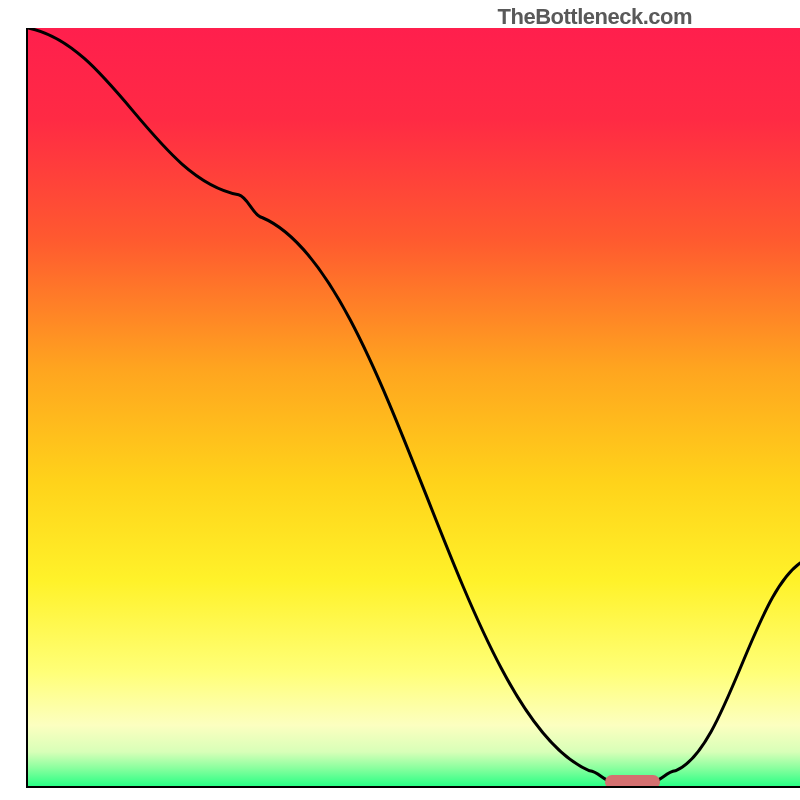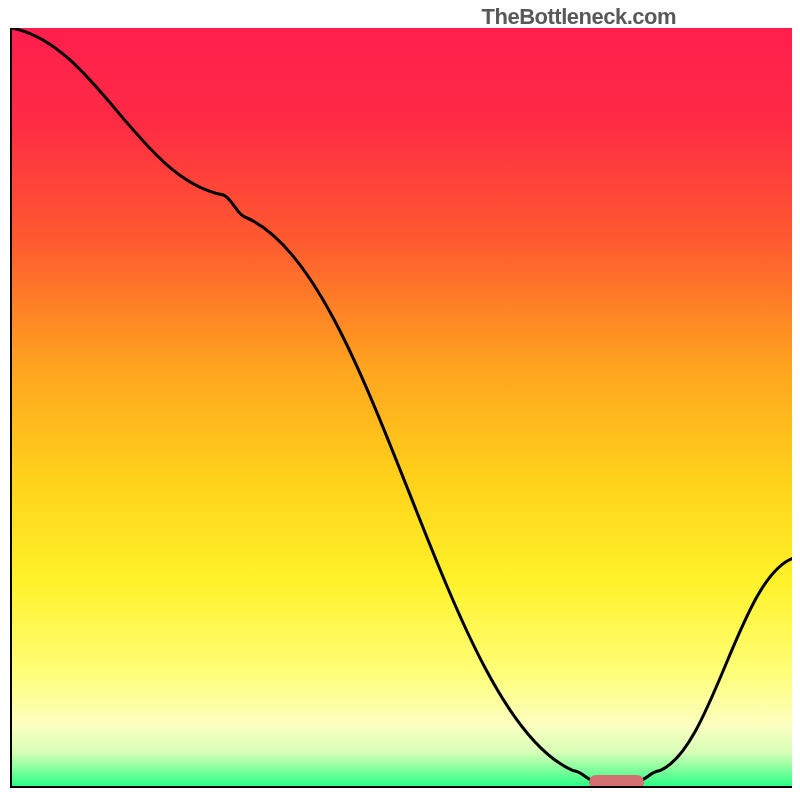--- a/index.html
+++ b/index.html
@@ -8,20 +8,21 @@
     width: 800px;
     height: 800px;
     overflow: hidden;
     background: #ffffff;
     font-family: Arial, Helvetica, sans-serif;
   }
   .chart-wrap {
     position: relative;
     width: 684px;
     height: 800px;
+    margin-left: 16px;
   }
   .plot-area {
     position: absolute;
     left: 10px;
     top: 28px;
     width: 782px;
     height: 760px;
     border: 2px solid #000;
     border-top: none;
     border-right: none;

